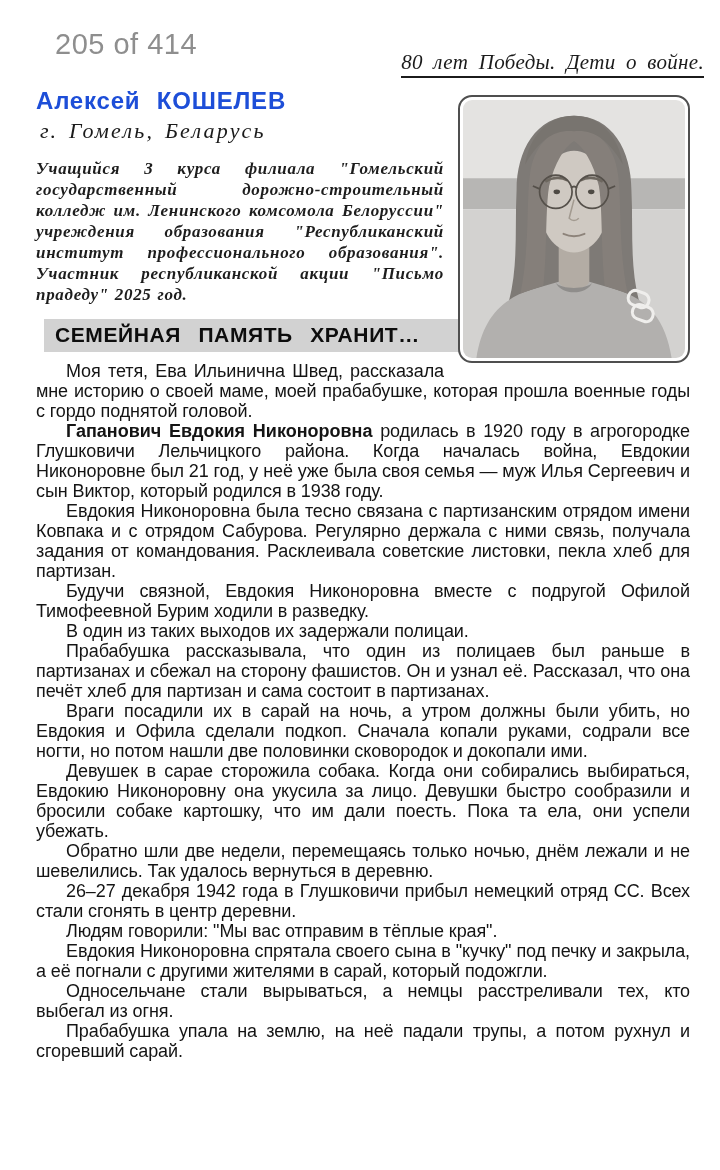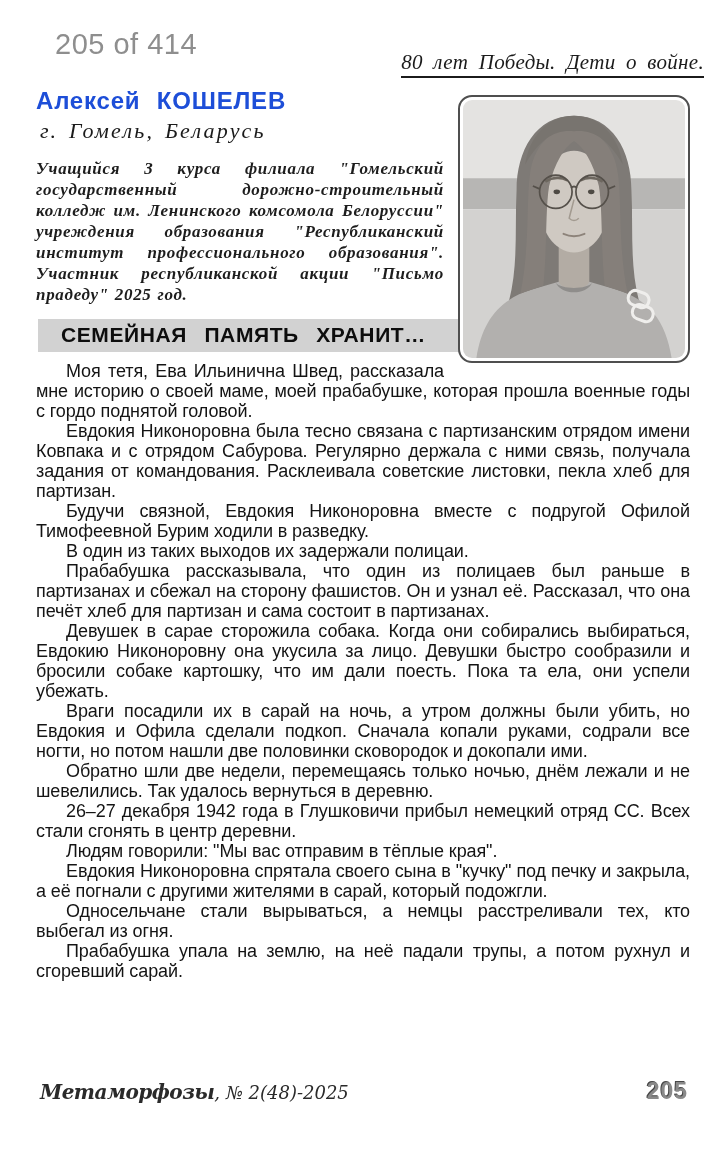--- a/index.html
+++ b/index.html
@@ -51,21 +51,21 @@
   .bio {
     font-family:"Liberation Serif", serif; font-style:italic; font-weight:bold;
     font-size:17px; line-height:21px; letter-spacing:0.7px; word-spacing:1px;
     text-align:justify; margin:0 0 14px 0; color:#1d1d1d;
   }
   .section-title {
     display:block; width:424px;
     background:#d2d2d2; color:#0d0d0d;
     font-size:21px; font-weight:bold;
     letter-spacing:0.6px; word-spacing:11px;
-    padding:4px 6px 5px 23px; margin:0 0 9px 2px;
+    padding:4px 6px 5px 11px; margin:0 0 9px 8px;
   }
   .body-text p {
     font-size:18px; line-height:20px;
     text-align:justify; text-indent:30px;
     margin:0; color:#141414;
     letter-spacing:-0.1px;
   }
   .body-text p b { letter-spacing:0; }
 
   
@@ -141,36 +141,31 @@
 
     <h1 class="author">Алексей  КОШЕЛЕВ</h1>
     <div class="city">г. Гомель, Беларусь</div>
 
     <p class="bio">Учащийся 3 курса филиала "Гомельский государственный дорожно-строительный колледж им. Ленинского комсомола Белоруссии" учреждения образования "Республиканский институт профессионального образования". Участник республиканской акции "Письмо прадеду" 2025 год.</p>
 
     <div class="section-title">СЕМЕЙНАЯ  ПАМЯТЬ  ХРАНИТ…</div>
 
     <div class="body-text">
         <p>Моя тетя, Ева Ильинична Швед, рассказала мне историю о своей маме, моей прабабушке, которая прошла военные годы с гордо поднятой головой.</p>
+        <p><b>Гапанович Евдокия Никоноровна</b> родилась в 1920 году в агрогородке Глушковичи Лельчицкого района. Когда началась война, Евдокии Никоноровне был 21 год, у неё уже была своя семья — муж Илья Сергеевич и сын Виктор, который родился в 1938 году.</p>
         <p>Евдокия Никоноровна была тесно связана с партизанским отрядом имени Ковпака и с отрядом Сабурова. Регулярно держала с ними связь, получала задания от командования. Расклеивала советские листовки, пекла хлеб для партизан.</p>
         <p>Будучи связной, Евдокия Никоноровна вместе с подругой Офилой Тимофеевной Бурим ходили в разведку.</p>
         <p>В один из таких выходов их задержали полицаи.</p>
         <p>Прабабушка рассказывала, что один из полицаев был раньше в партизанах и сбежал на сторону фашистов. Он и узнал её. Рассказал, что она печёт хлеб для партизан и сама состоит в партизанах.</p>
+        <p>Враги посадили их в сарай на ночь, а утром должны были убить, но Евдокия и Офила сделали подкоп. Сначала копали руками, содрали все ногти, но потом нашли две половинки сковородок и докопали ими.</p>
         <p>Девушек в сарае сторожила собака. Когда они собирались выбираться, Евдокию Никоноровну она укусила за лицо. Девушки быстро сообразили и бросили собаке картошку, что им дали поесть. Пока та ела, они успели убежать.</p>
-        <p>Враги посадили их в сарай на ночь, а утром должны были убить, но Евдокия и Офила сделали подкоп. Сначала копали руками, содрали все ногти, но потом нашли две половинки сковородок и докопали ими.</p>
         <p>Обратно шли две недели, перемещаясь только ночью, днём лежали и не шевелились. Так удалось вернуться в деревню.</p>
         <p>26–27 декабря 1942 года в Глушковичи прибыл немецкий отряд СС. Всех стали сгонять в центр деревни.</p>
         <p>Людям говорили: "Мы вас отправим в тёплые края".</p>
         <p>Евдокия Никоноровна спрятала своего сына в "кучку" под печку и закрыла, а её погнали с другими жителями в сарай, который подожгли.</p>
         <p>Односельчане стали вырываться, а немцы расстреливали тех, кто выбегал из огня.</p>
         <p>Прабабушка упала на землю, на неё падали трупы, а потом рухнул и сгоревший сарай.</p>
       </div>
 
   </div>
 
-  <div class="footer">
-    <div class="journal">
-      <span class="jname">Метаморфозы</span><span>, № 2(48)-2025</span>
-    </div>
-    <div class="pagenum">205</div>
-  </div>
 
 </div>
 
 </body></html>

